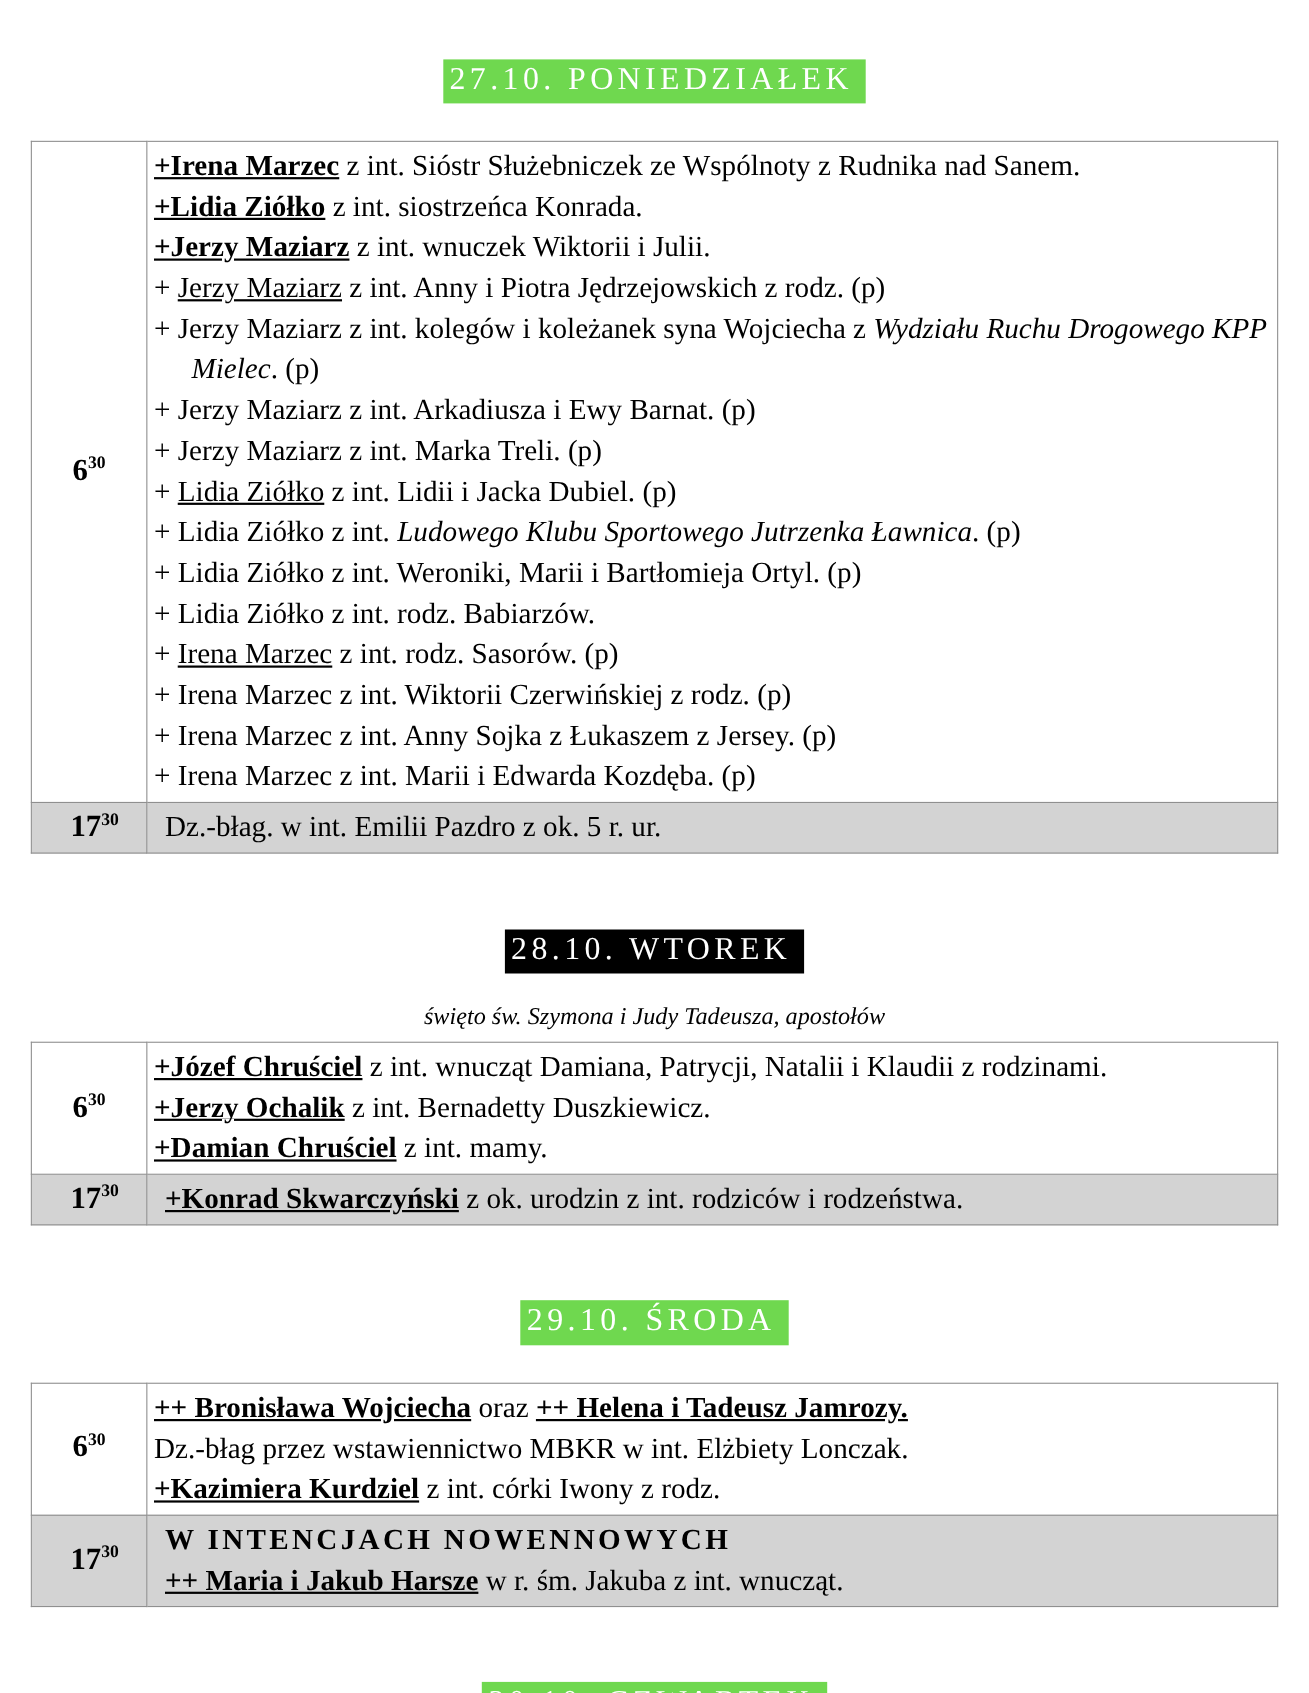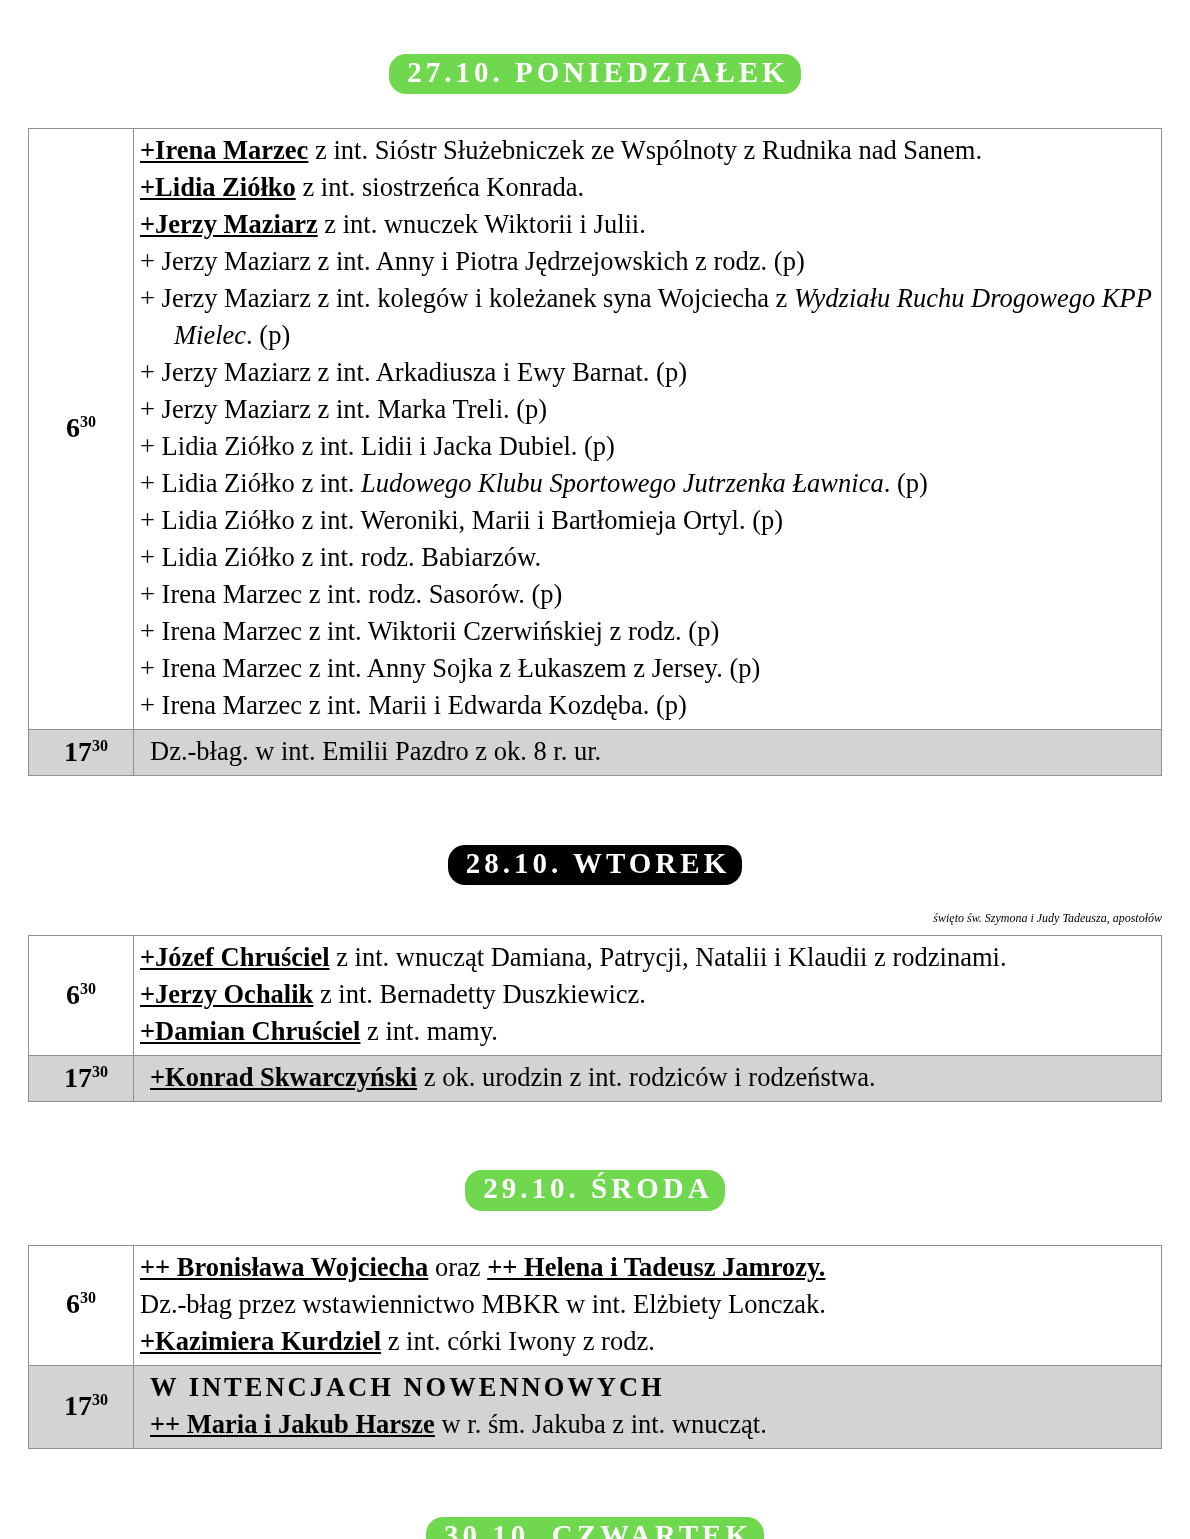--- a/index.html
+++ b/index.html
@@ -10,33 +10,32 @@
     color: #000000;
     box-sizing: border-box;
     padding: 30px 28px 20px 28px;
   }
   .day-section { margin-bottom: 0; }
   .day-header-row { text-align: center; margin-top: 44px; }
   .day-section:first-child .day-header-row { margin-top: 0; }
   .day-header {
     display: inline-block;
     font-size: 29px;
-    font-weight: bold;
+    font-weight: normal;
     letter-spacing: 4px;
     color: #ffffff;
-    padding: 2px 12px 5px 18px;
+    padding: 2px 12px 5px 6px;
     line-height: 1.15;
-    border-radius: 17px;
   }
   .day-header.green { background: #6fd84f; }
   .day-header.red   { background: #000000; }
   .day-subtitle {
-    text-align: right;
+    text-align: center;
     font-style: italic;
-    font-size: 12px;
+    font-size: 22px;
     margin-top: 2px;
     line-height: 1.2;
   }
   table.mass-table {
     border-collapse: collapse;
     width: 100%;
     margin-top: 10px;
     table-layout: fixed;
   }
   table.mass-table td {
@@ -59,21 +58,21 @@
   }
   td.intentions-cell {
     font-size: 26.5px;
     line-height: 37px;
     padding-left: 10px;
   }
   tr.shaded td { background: #d3d3d3; padding-left: 16px; }
   .iline { padding-left: 34px; text-indent: -34px; }
   .seg-b { font-weight: bold; text-decoration: underline; }
   .seg-i { font-style: italic; }
-  .seg-u { }
+  .seg-u { text-decoration: underline; }
   .seg-bs { font-weight: bold; letter-spacing: 3px; }
 </style>
 </head>
 <body>
 
 <main>
 
   <section class="day-section">
     <div class="day-header-row">
       <h2 class="day-header green">27.10. PONIEDZIAŁEK</h2>
@@ -96,21 +95,21 @@
               <div class="iline"><span>+ Lidia Ziółko z int. rodz. Babiarzów.</span></div>
               <div class="iline"><span>+ </span><span class="seg-u">Irena Marzec</span><span> z int. rodz. Sasorów. (p)</span></div>
               <div class="iline"><span>+ Irena Marzec z int. Wiktorii Czerwińskiej z rodz. (p)</span></div>
               <div class="iline"><span>+ Irena Marzec z int. Anny Sojka z Łukaszem z Jersey. (p)</span></div>
               <div class="iline"><span>+ Irena Marzec z int. Marii i Edwarda Kozdęba. (p)</span></div>
             </td>
           </tr>
           <tr class="shaded">
             <td class="time-cell"><span>17</span><span class="sup">30</span></td>
             <td class="intentions-cell">
-              <div class="iline"><span>Dz.-błag. w int. Emilii Pazdro z ok. 8 r. ur.</span></div>
+              <div class="iline"><span>Dz.-błag. w int. Emilii Pazdro z ok. 5 r. ur.</span></div>
             </td>
           </tr>
         </tbody>
     </table>
   </section>
 
   <section class="day-section">
     <div class="day-header-row">
       <h2 class="day-header red">28.10. WTOREK</h2>
     </div>

